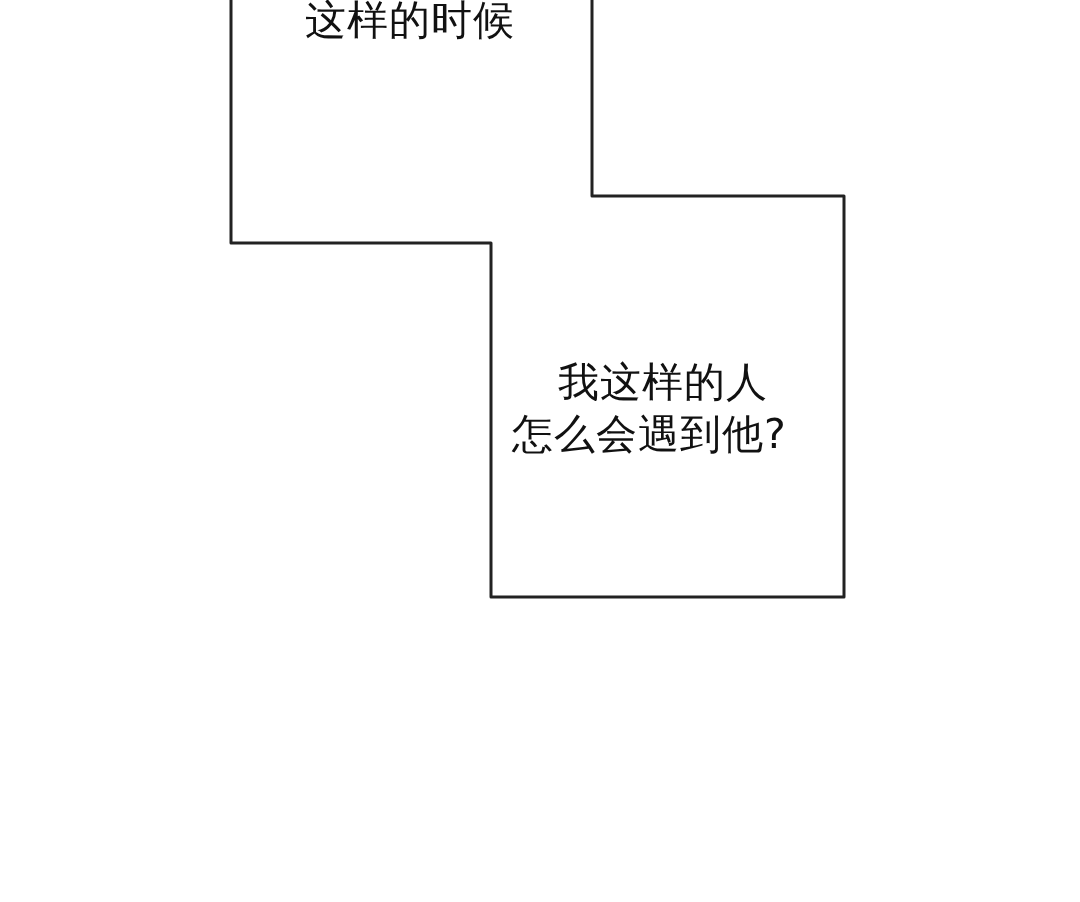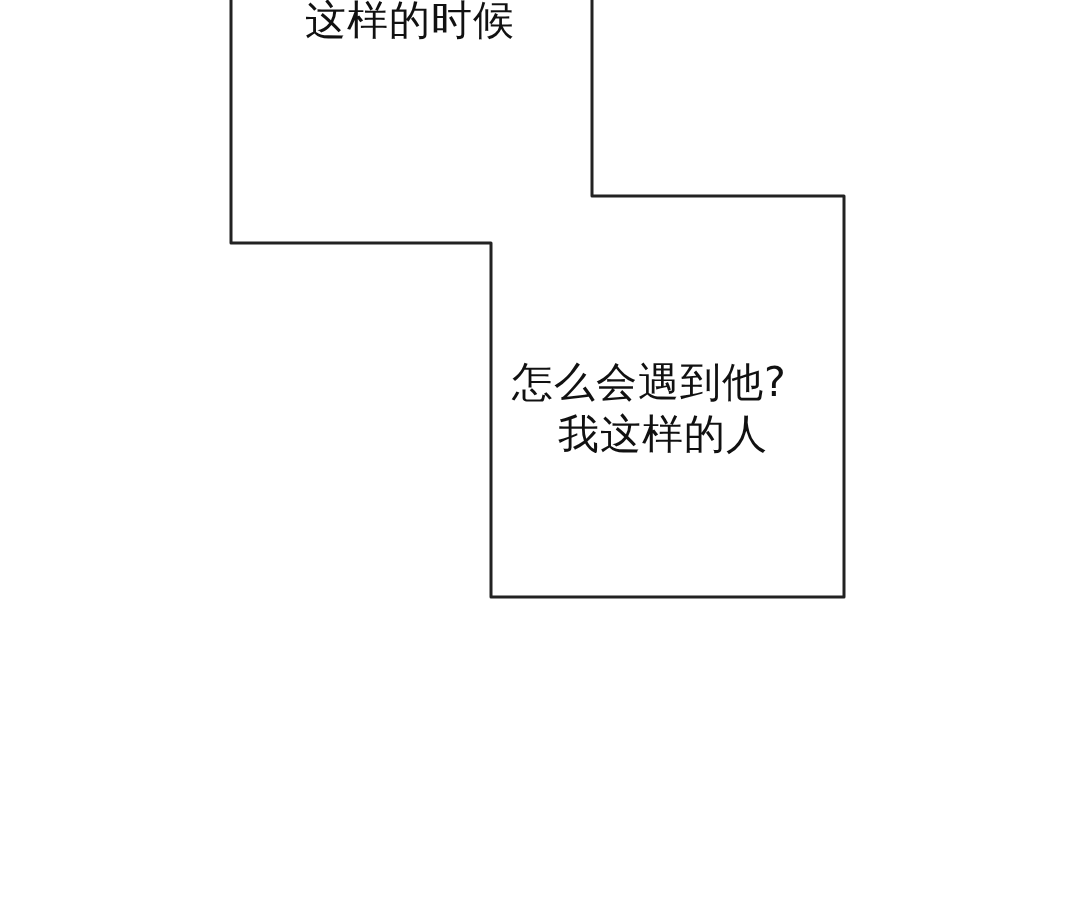--- a/index.html
+++ b/index.html
@@ -51,16 +51,16 @@
 <div class="page">
   <svg class="frame-svg" viewBox="0 0 1080 902">
     <polyline points="231,0 231,243 491,243 491,597 844,597 844,196 592,196 592,0" fill="none" stroke="#222222" stroke-width="3" stroke-linejoin="round"></polyline>
   </svg>
 
   <div class="caption caption-top">
     <span class="line">这样的时候</span>
   </div>
 
   <div class="caption caption-bottom">
+    <span class="line line-1">我这样的人</span>
     <span class="line line-2">怎么会遇到他?</span>
-    <span class="line line-1">我这样的人</span>
   </div>
 </div>
 
 </body></html>

